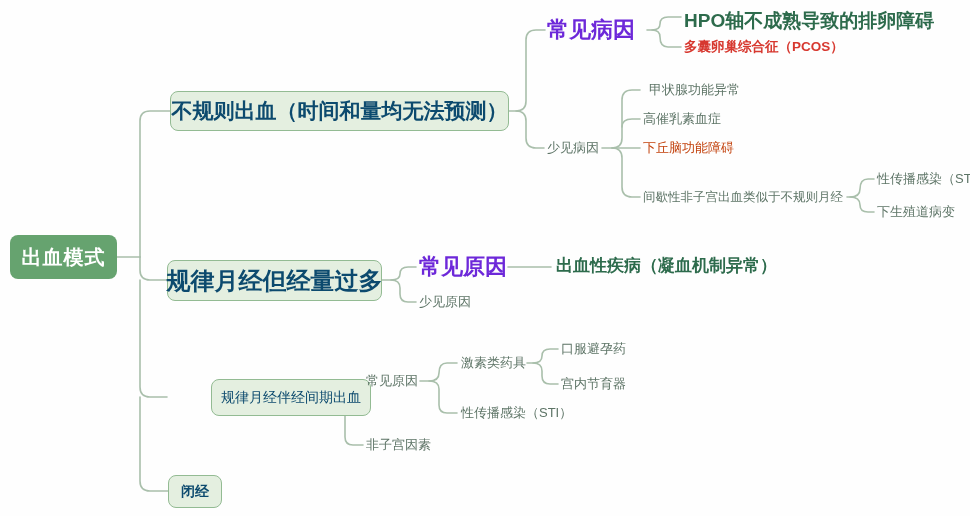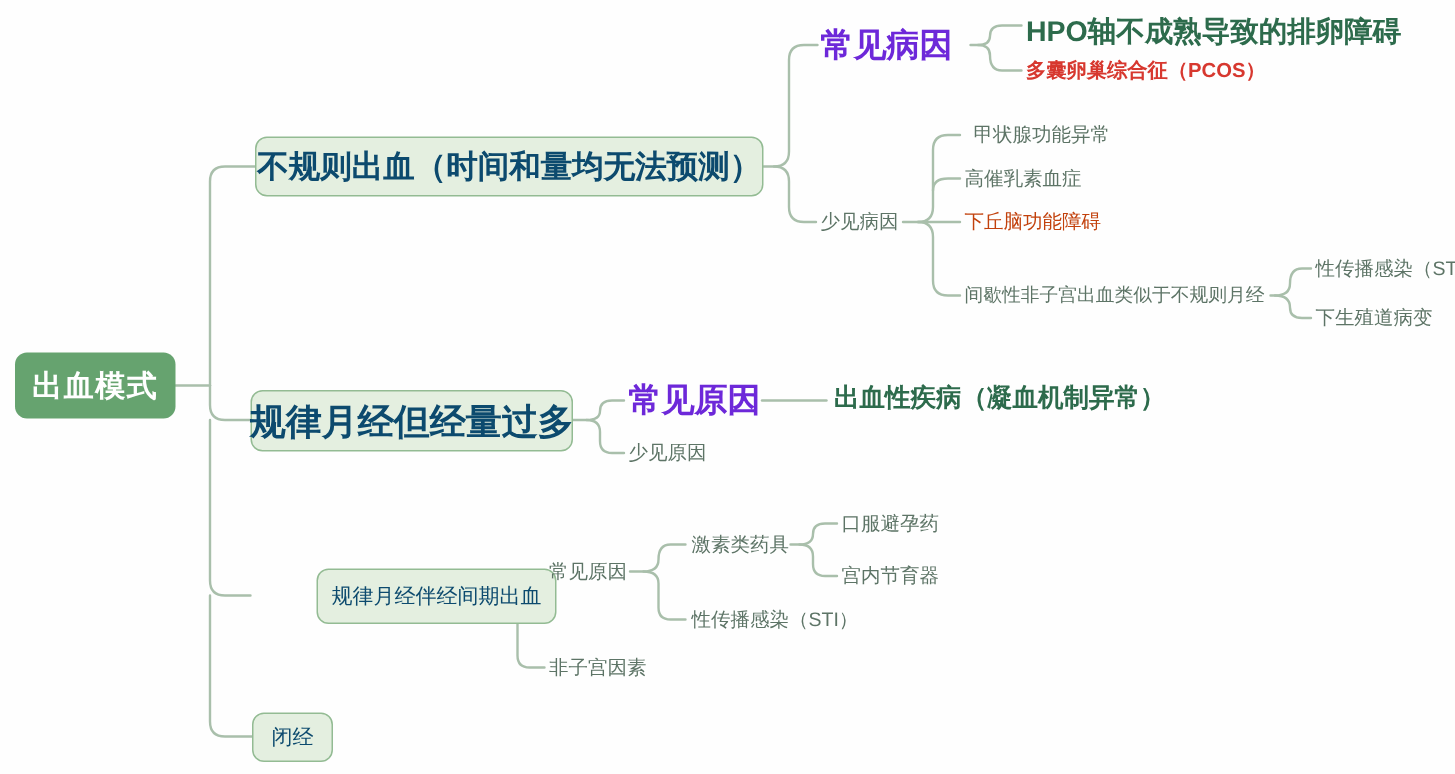--- a/index.html
+++ b/index.html
@@ -10,21 +10,21 @@
   
   .box{position:absolute;display:flex;align-items:center;justify-content:center;
        box-sizing:border-box;border-radius:8px;white-space:nowrap;}
   .box.filled{background:#66a36f;color:#ffffff;font-weight:bold;}
   .box.outlined{background:#e4efe0;border:1.4px solid #93bb93;color:#0c4a6e;}
 
   .b-root        {left:10px;  top:235px; width:107px; height:44px; font-size:20px; letter-spacing:1px;}
   .b-irregular   {left:170px; top:91px;  width:339px; height:40px; font-size:21px; font-weight:bold;}
   .b-regularheavy{left:167px; top:260px; width:215px; height:41px; font-size:24px; font-weight:bold;}
   .b-intermen    {left:167px; top:379px; width:160px; height:37px; font-size:14px; color:#47524a;margin-left:44px;}
-  .b-amenorrhea  {left:168px; top:475px; width:54px;  height:33px; font-size:14px; color:#47524a;}
+  .b-amenorrhea  {left:168px; top:475px; width:54px;  height:33px; font-size:14px; color:#47524a;font-weight:bold;}
 
   
   .lbl{position:absolute;white-space:nowrap;transform:translateY(-50%);
        font-size:13px;color:#5d7466;}
   .lbl.red-big   {font-size:22px;font-weight:bold;color:#6d28d9;}
   .lbl.red-small {font-size:13.5px;font-weight:bold;color:#d7382f;}
   .lbl.green-big {font-size:19px;font-weight:bold;color:#2d6b4c;}
   .lbl.green-mid {font-size:17px;font-weight:bold;color:#2d6b4c;}
 
   .l-commoncauses   {left:547px; top:30px;}

